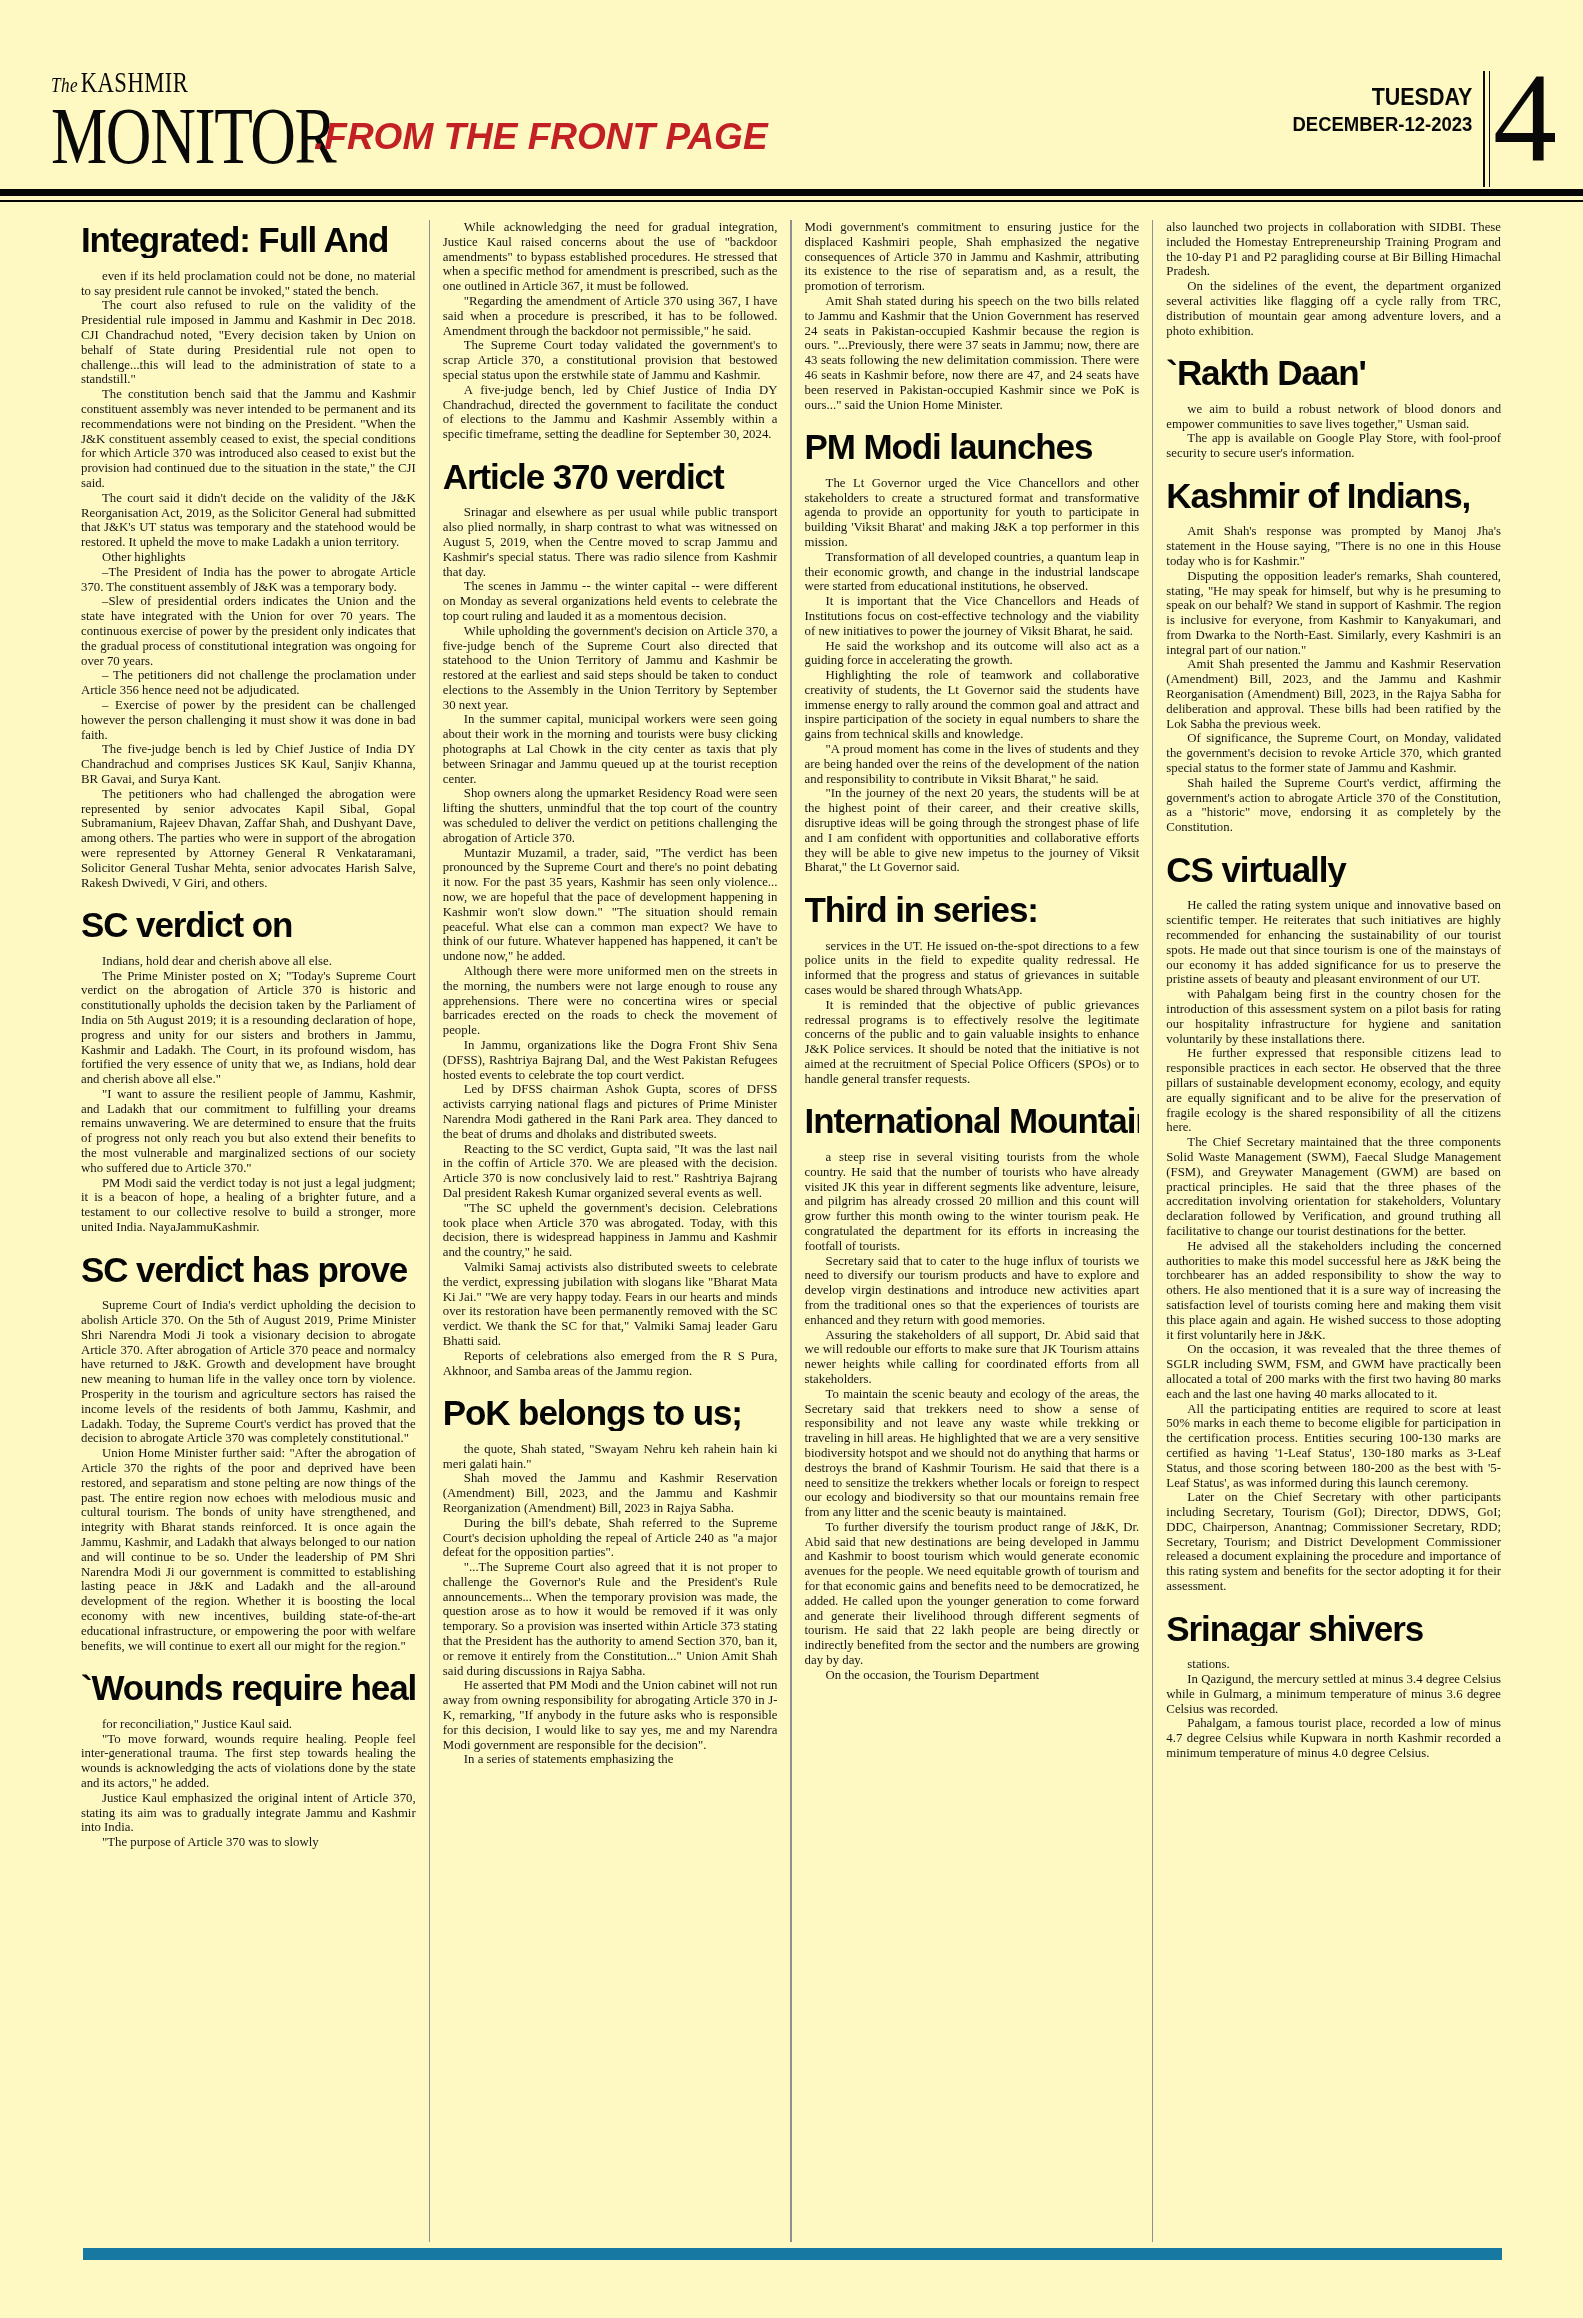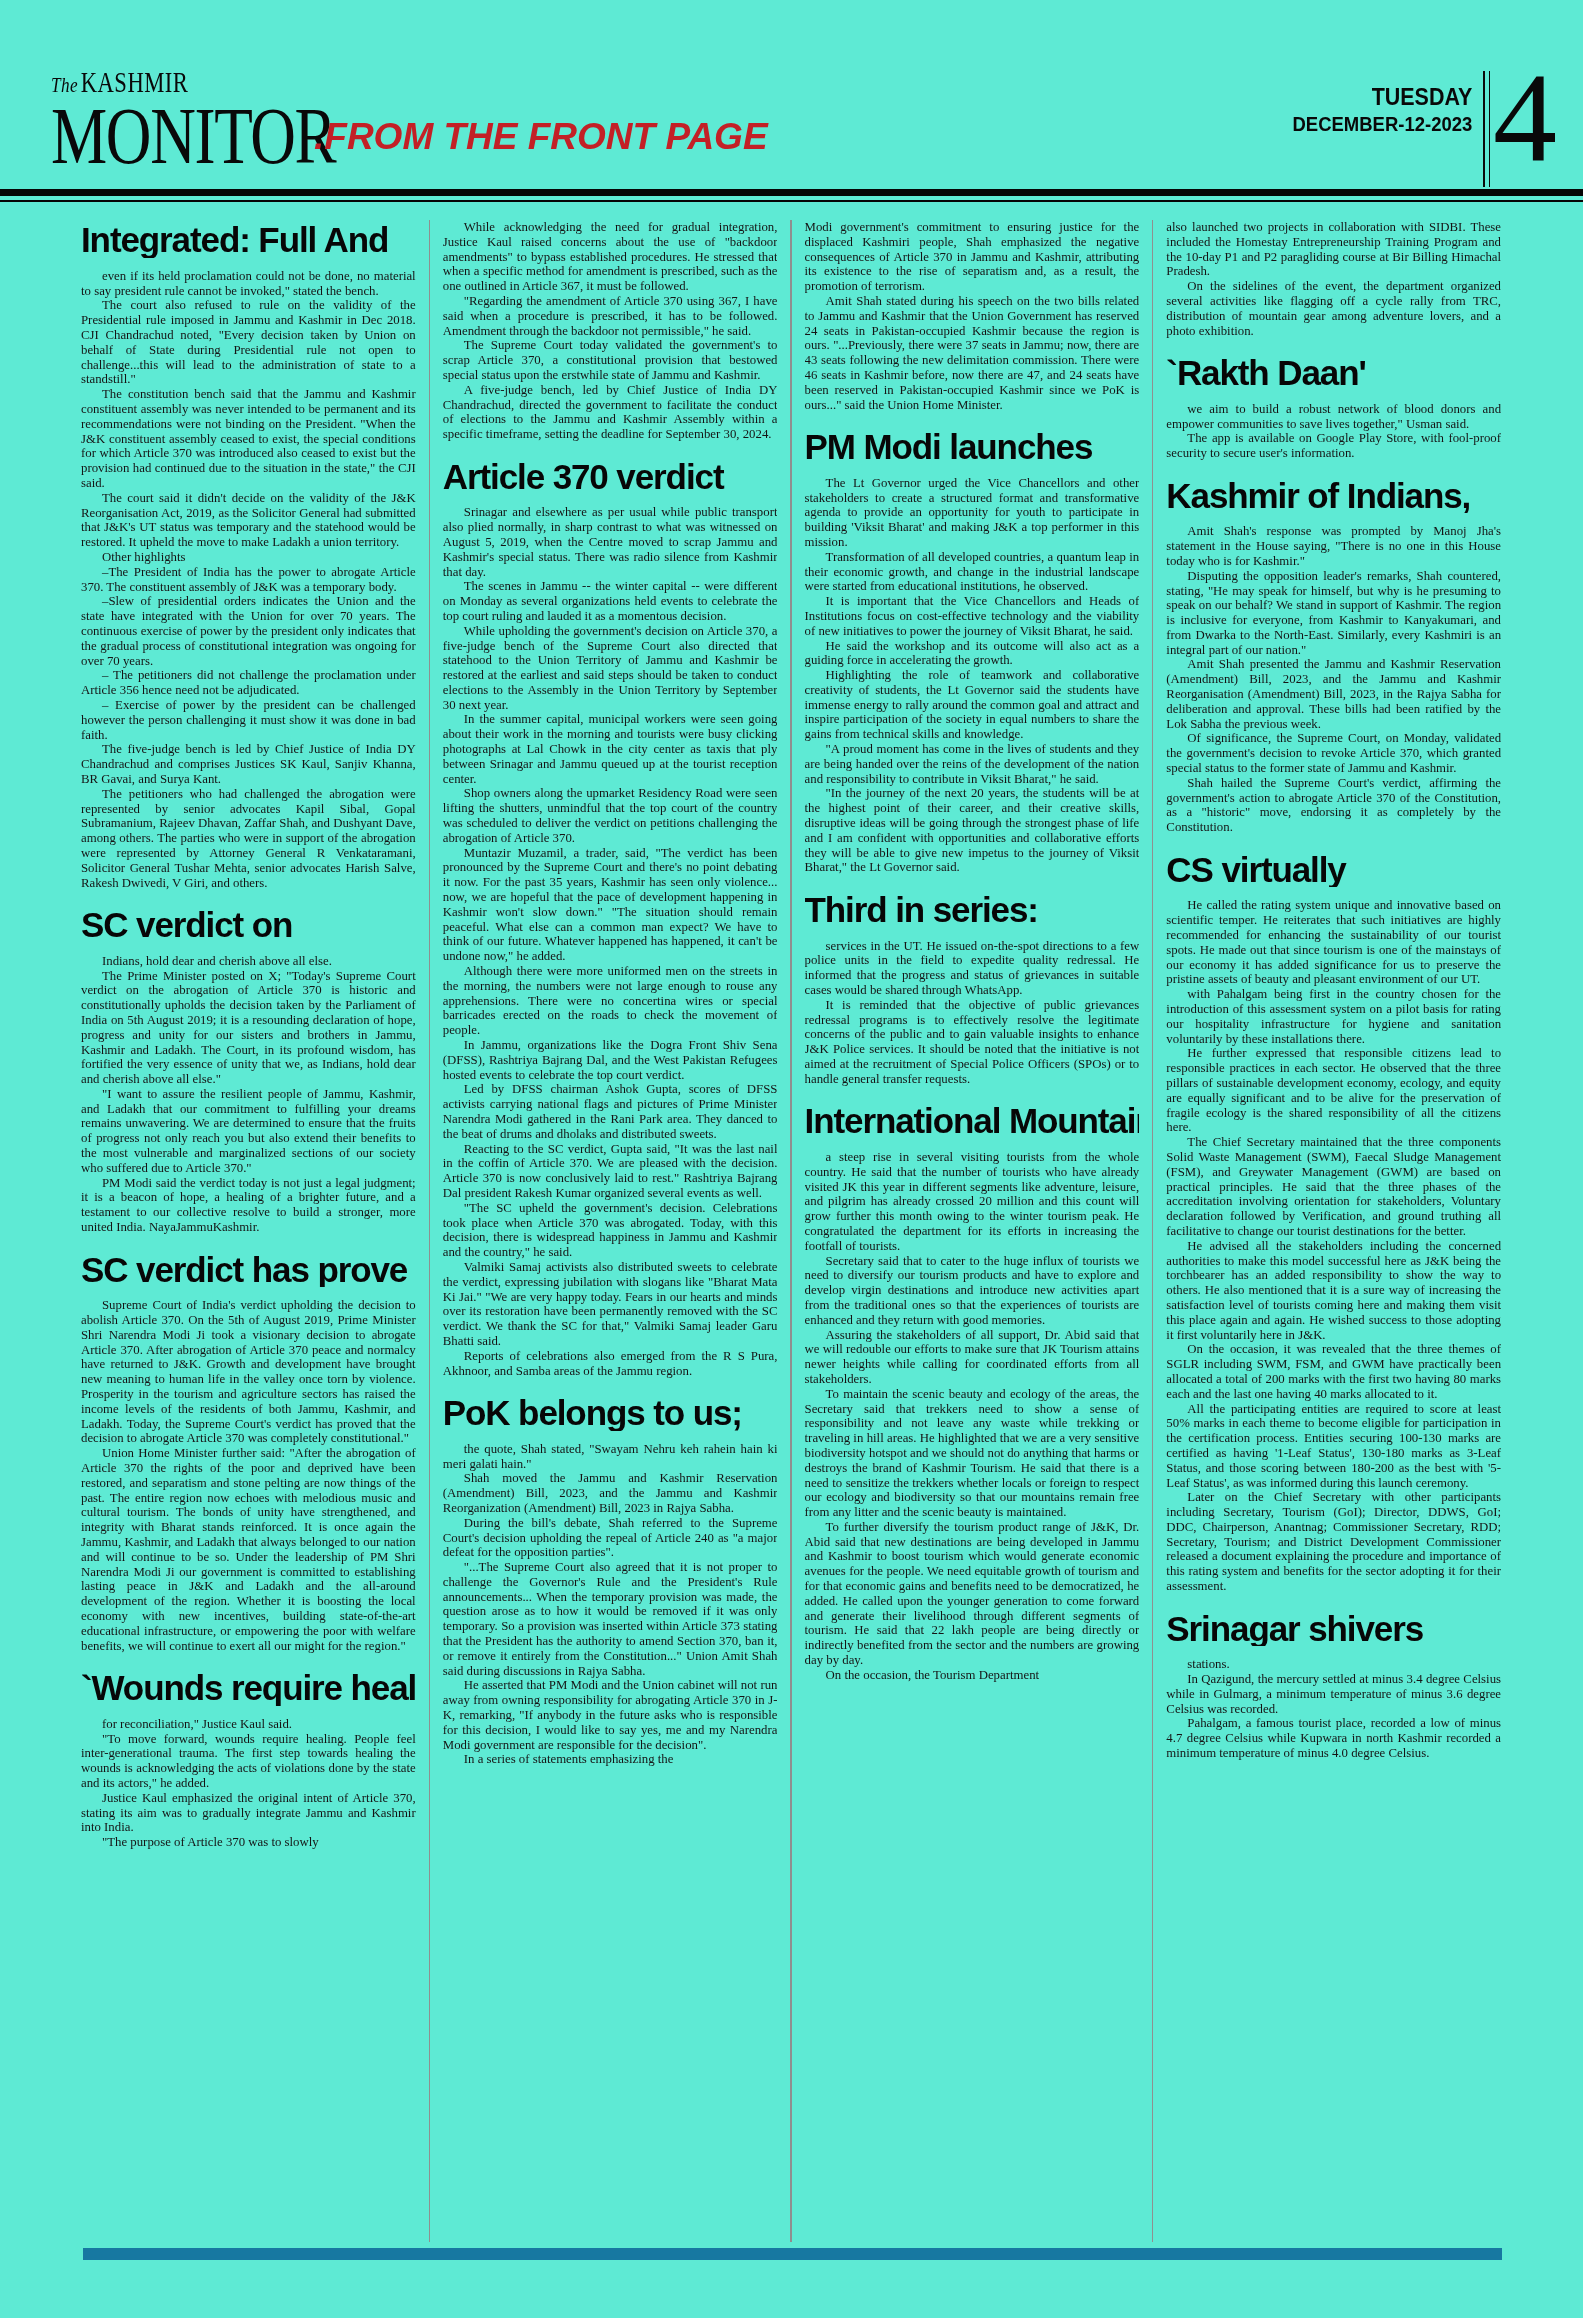--- a/index.html
+++ b/index.html
@@ -1,18 +1,18 @@
 <!DOCTYPE html>
 <html style="--accent-red: #c32026; --accent-teal: #1778a1;font-size:9px"><head>
 <meta charset="utf-8">
 <style>
   html,body { margin:0; padding:0; background:#ffffff; }
   .page {
     position:relative; width:1583px; height:2319px;
-    background:#5eead4; overflow:hidden;
+    background:#fef9c3; overflow:hidden;
     font-family:"Liberation Serif", serif;
   }
   
   .masthead { position:absolute; left:51px; top:66px; transform:scaleX(0.78); transform-origin:left top; }
   .masthead-top { font-size:29px; color:#090909; letter-spacing:0.6px; white-space:nowrap; }
   .masthead-top .the { font-style:italic; font-size:22px; margin-right:3.3px; }
   .masthead-main { font-size:81px; line-height:0.92; color:#090909; letter-spacing:-1.7px; white-space:nowrap; }
   .section-label {
     position:absolute; left:314px; top:116px;
     font-family:"Liberation Sans", sans-serif; font-weight:bold; font-style:italic;

